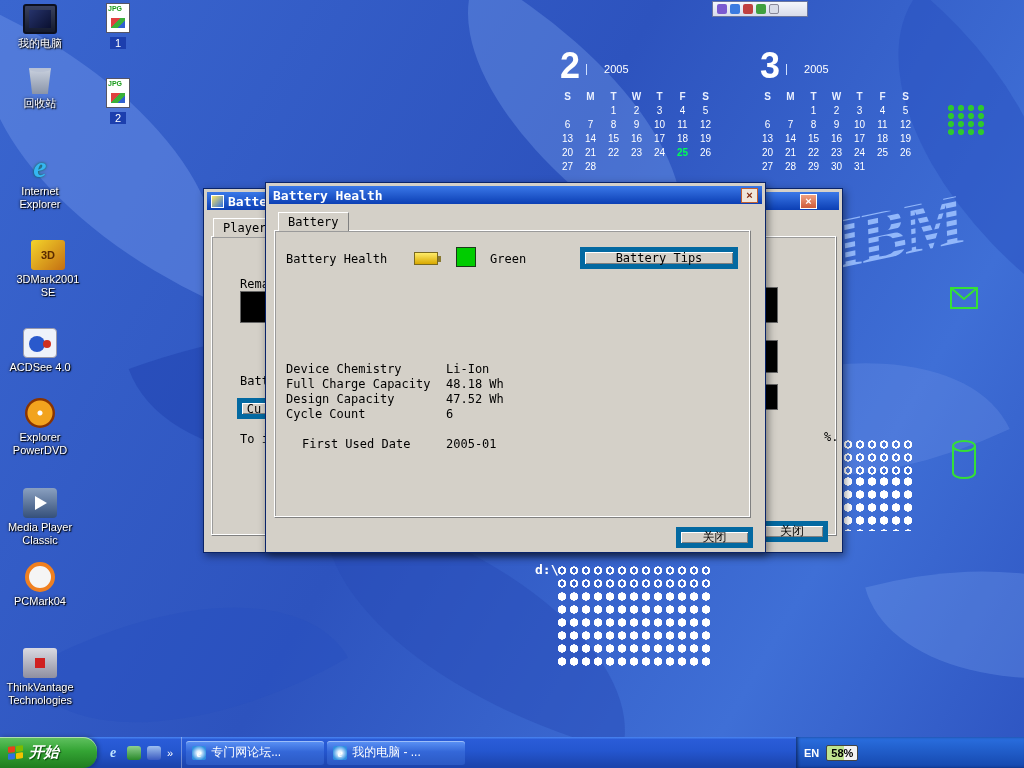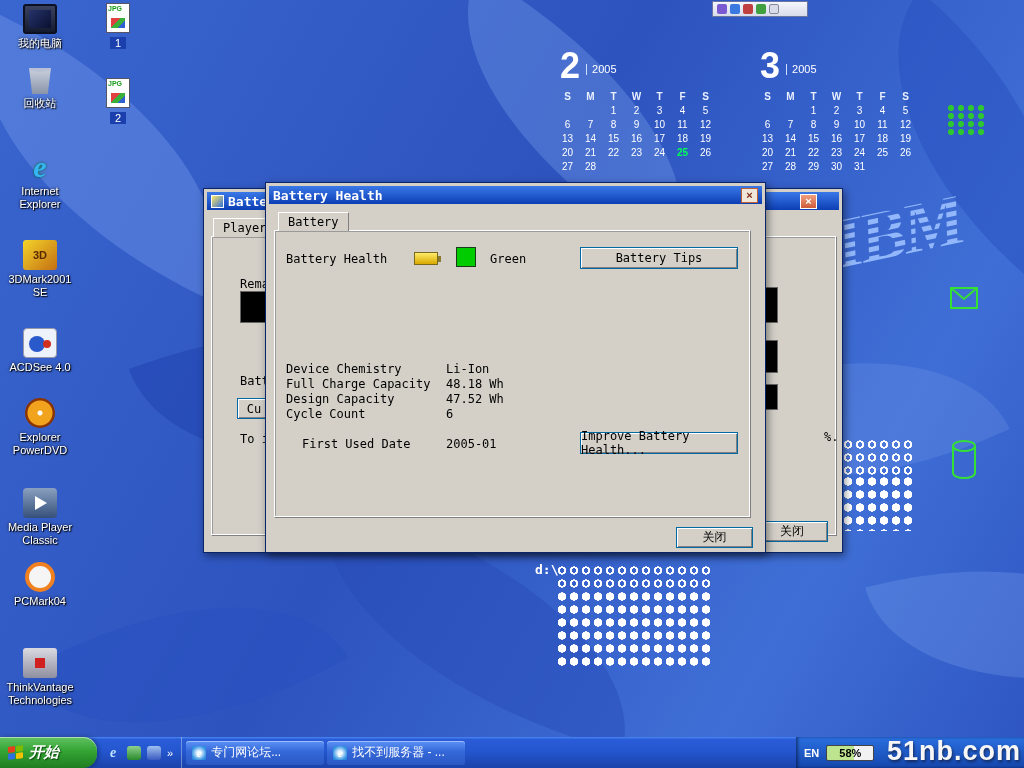--- a/index.html
+++ b/index.html
@@ -41,21 +41,21 @@
 
   .drive-label { position:absolute; left:535px; top:562px; z-index:1;
     color:#fff; font-family:"DejaVu Sans Mono",monospace; font-size:13px; font-weight:bold; }
 
   
   .cal { position:absolute; color:#fff; z-index:2; }
   .cal-feb { left:556px; top:48px; }
   .cal-mar { left:756px; top:48px; }
   .cal-head { display:flex; align-items:flex-start; margin-left:4px; margin-bottom:5px; height:38px; }
   .cal-num  { font-size:36px; font-weight:bold; line-height:1; }
-  .cal-year { font-size:11px; border-left:1px solid #cfe0ff; padding-left:5px; margin-left:6px; margin-top:16px; line-height:1; }
+  .cal-year { font-size:11px; border-left:1px solid #cfe0ff; padding-left:17px; margin-left:6px; margin-top:16px; line-height:1; }
   .cal-grid { display:grid; grid-template-columns:repeat(7,23px); row-gap:1px; font-size:10px; text-align:center; }
   .cal-h { font-weight:bold; color:#eaf0ff; height:13px; }
   .cal-d { height:13px; }
   .cal-today { color:#00ff55; font-weight:bold; }
 
   
   .dicon { position:absolute; width:76px; text-align:center; z-index:2; cursor:default; }
   .dlabel { color:#fff; font-size:11px; line-height:1.2; margin-top:3px;
     text-shadow:1px 1px 1px #000,0 0 3px #000; }
   .ic { width:34px; height:30px; margin:0 auto; position:relative; }
@@ -103,21 +103,21 @@
   .xbtn-fg { right:7px; background:#f0e6da; border:1px solid #c06030; color:#802810; }
   .xbtn-bg { background:linear-gradient(#f0a080,#cf5b3a); border:1px solid #fff; color:#fff; }
 
   .xtab { position:absolute; background:#d4d0c8; padding:2px 9px; z-index:3;
     border:1px solid #808080; border-bottom:none; border-top-color:#fff; border-left-color:#fff;
     font:12px "DejaVu Sans Mono",monospace; }
   .xpane { position:absolute; border:1px solid #808080; border-top-color:#fff; border-left-color:#fff;
     box-shadow:inset -1px -1px 0 #fff, inset 1px 1px 0 #9a9a9a; }
 
   .mono { font-family:"DejaVu Sans Mono",monospace; font-size:12px; color:#000; position:absolute; white-space:nowrap; }
-  .xbtn3d { position:absolute; background:#d4d0c8; border:1px solid #0369a1;
+  .xbtn3d { position:absolute; background:#d4d0c8; border:5px solid #0369a1;
     box-shadow:inset 1px 1px 0 #fff, inset -1px -1px 0 #808080;
     font-family:"DejaVu Sans Mono",monospace; font-size:12px; color:#000;
     display:flex; align-items:center; justify-content:center; cursor:pointer; }
   .sunken { position:absolute; background:#fff; border:1px solid;
     border-color:#808080 #fff #fff #808080; font-family:"DejaVu Sans Mono",monospace; font-size:12px; padding:3px 5px; }
   .gauge { position:absolute; background:#000; border:1px solid #666; }
 
   .batt-icon { position:absolute; width:24px; height:13px; background:linear-gradient(#ffec6a,#d8a800);
     border:1px solid #7a6a20; }
   .batt-icon::after { content:""; position:absolute; right:-4px; top:3px; width:3px; height:6px; background:#8a7a30; }
@@ -155,21 +155,21 @@
   .t-ico-paint { background:#e8e8f0; border:1px solid #888; position:relative; }
   .t-ico-paint::before { content:""; position:absolute; left:2px; top:2px; width:4px; height:4px; background:#d03030; }
   .t-ico-paint::after  { content:""; position:absolute; right:2px; bottom:2px; width:4px; height:4px; background:#3050d0; }
   .t-ico-batt { background:linear-gradient(#6ad06a,#2a9a2a); border:1px solid #eee; }
   .task-label { overflow:hidden; text-overflow:ellipsis; }
   .tray { width:228px; display:flex; align-items:center; gap:7px; padding:0 8px; position:relative;
     background:linear-gradient(180deg,#2a6fe0,#1547ad);
     box-shadow:inset 2px 0 3px rgba(0,0,20,.45); }
   .lang { color:#fff; font-size:11px; font-weight:bold; }
   .batt-chip { background:linear-gradient(90deg,#bfe48f 0 58%,#f2f2f2 58%); border:1px solid #444; border-radius:2px;
-    padding:1px 12px; font-size:11px; font-weight:bold; color:#000; }
+    padding:1px 4px; font-size:11px; font-weight:bold; color:#000; }
   .watermark { position:absolute; right:3px; bottom:1px; z-index:60;
     font-weight:bold; font-size:27px; letter-spacing:1px; color:#f7f7f7;
     text-shadow:1px 2px 3px rgba(20,20,40,.65); }
 </style>
 </head>
 <body>
 
 <div class="leaf leaf1"></div>
 <div class="leaf leaf2"></div>
 <div class="leaf leaf3"></div>
@@ -307,21 +307,21 @@
   <div class="dlabel">我的电脑</div>
 </div>
 <div class="dicon" style="left:2px;top:64px">
   <div class="ic ic-recycle"></div>
   <div class="dlabel">回收站</div>
 </div>
 <div class="dicon" style="left:2px;top:152px">
   <div class="ic ic-ie">e</div>
   <div class="dlabel">Internet Explorer</div>
 </div>
-<div class="dicon" style="left:2px;top:240px">
+<div class="dicon" style="left:10px;top:240px">
   <div class="ic ic-3dmark">3D</div>
   <div class="dlabel">3DMark2001 SE</div>
 </div>
 <div class="dicon" style="left:2px;top:328px">
   <div class="ic ic-acdsee"></div>
   <div class="dlabel">ACDSee 4.0</div>
 </div>
 <div class="dicon" style="left:2px;top:398px">
   <div class="ic ic-powerdvd"></div>
   <div class="dlabel">Explorer PowerDVD</div>
@@ -399,21 +399,20 @@
   <div class="mono" style="left:180px;top:179px">Li-Ion</div>
   <div class="mono" style="left:20px;top:194px">Full Charge Capacity</div>
   <div class="mono" style="left:180px;top:194px">48.18 Wh</div>
   <div class="mono" style="left:20px;top:209px">Design Capacity</div>
   <div class="mono" style="left:180px;top:209px">47.52 Wh</div>
   <div class="mono" style="left:20px;top:224px">Cycle Count</div>
   <div class="mono" style="left:180px;top:224px">6</div>
 
   <div class="mono" style="left:36px;top:254px">First Used Date</div>
   <div class="mono" style="left:180px;top:254px">2005-01</div>
-  <div class="xbtn3d" style="left:314px;top:249px;width:158px;height:22px">Improve Battery Health...</div>
 
   <div class="xbtn3d" style="left:410px;top:344px;width:77px;height:21px">关闭</div>
 </div>
 
 <div class="taskbar">
   <div class="start-btn">
     <span class="flag">
       <span style="background:#e8401c"></span>
         <span style="background:#7cbb00"></span>
       <span style="background:#2f6fe0"></span>
@@ -427,21 +426,20 @@
     <span class="ql-sq" style="background:linear-gradient(#9fc0f0,#3a5ac0)"></span>
     <span class="chev">»</span>
   </div>
   <div class="tasks">
     <div class="task-btn">
       <span class="t-ico t-ico-ie">e</span>
       <span class="task-label">专门网论坛...</span>
     </div>
     <div class="task-btn">
       <span class="t-ico t-ico-ie">e</span>
-      <span class="task-label">找不到服务器 - ...</span>
+      <span class="task-label">我的电脑 - ...</span>
     </div>
   </div>
   <div class="tray">
     <span class="lang">EN</span>
     <span class="batt-chip">58%</span>
-    <span class="watermark">51nb.com</span>
   </div>
 </div>
 
 </body></html>

